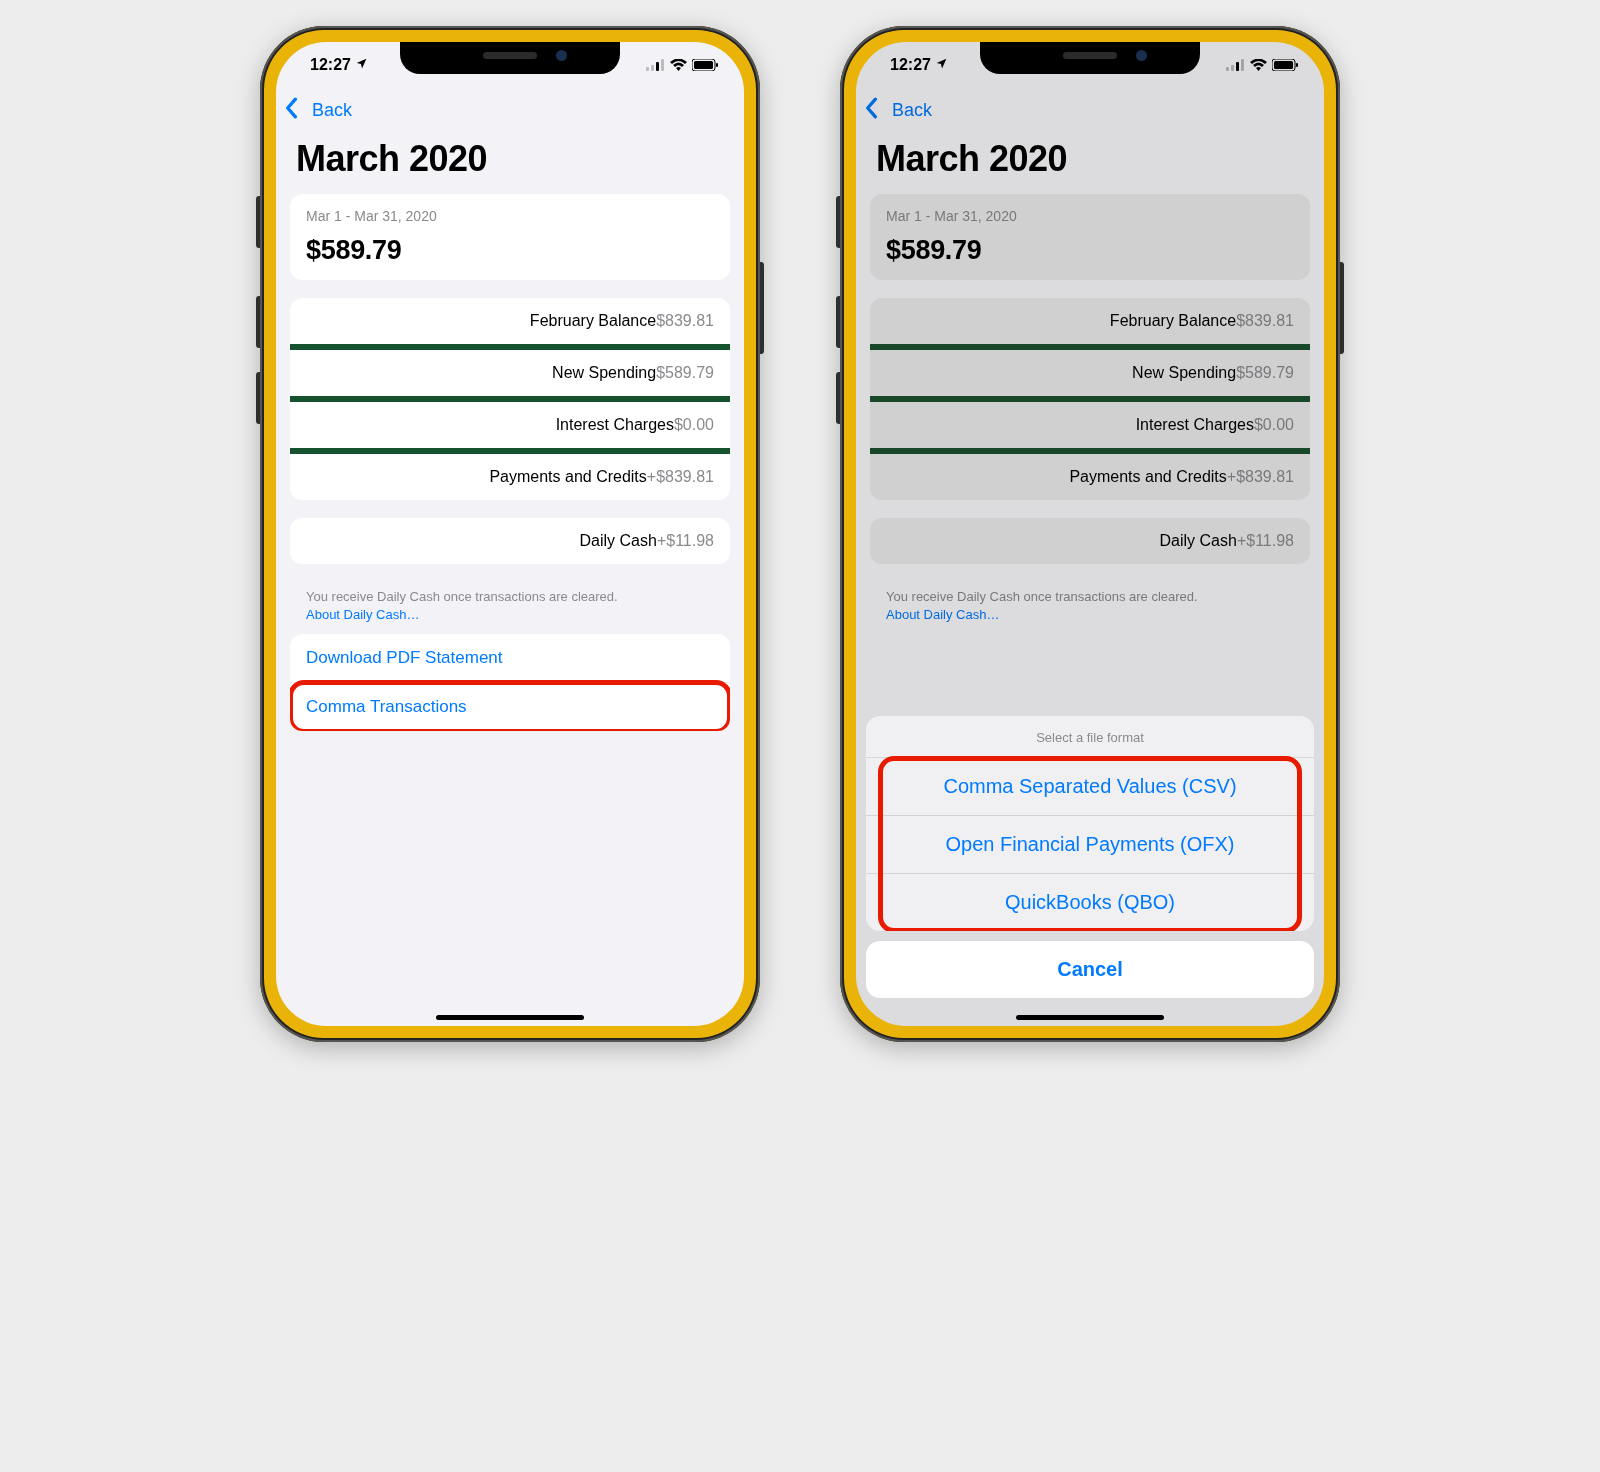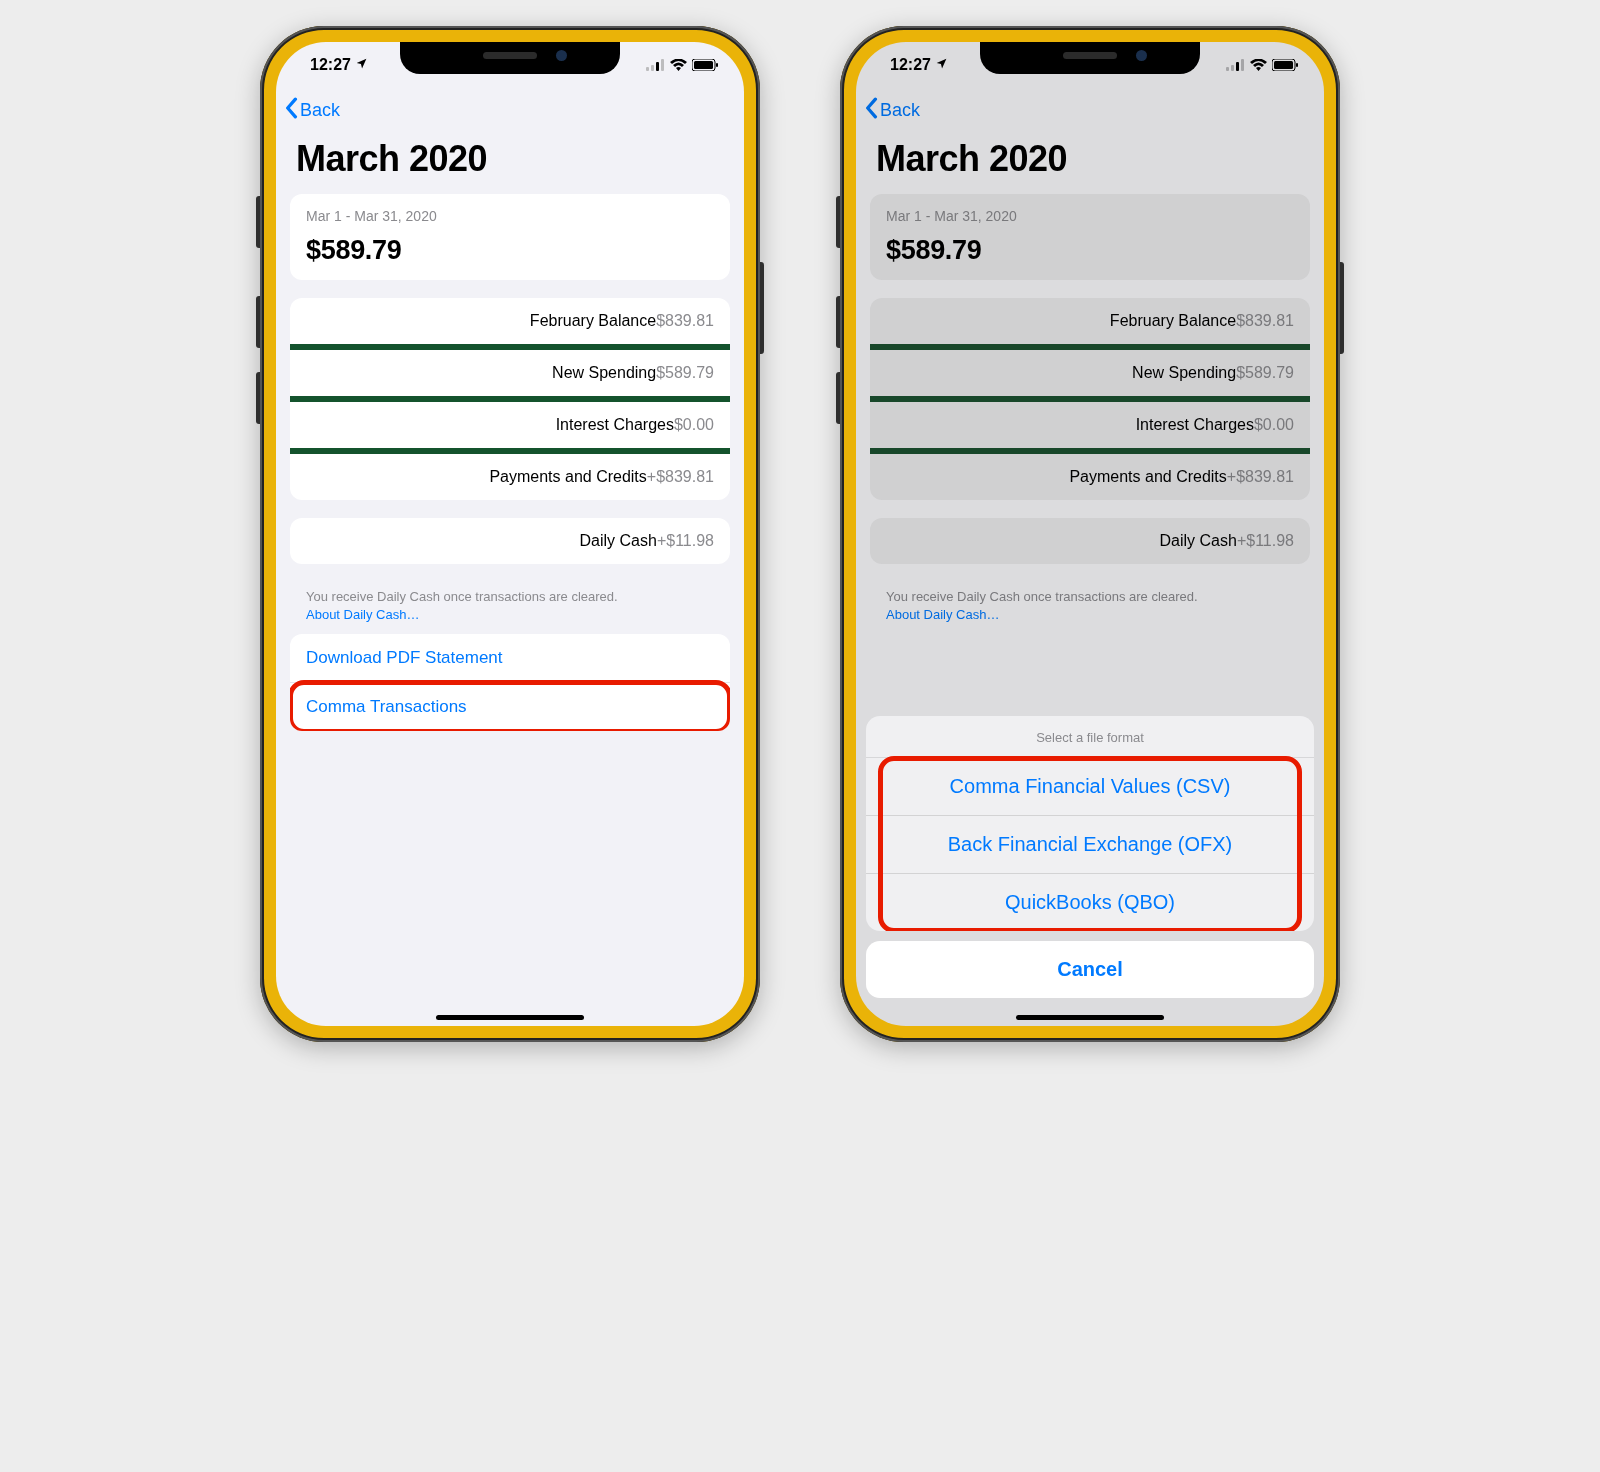--- a/index.html
+++ b/index.html
@@ -97,21 +97,21 @@
   .nav-bar {
     height: 44px;
     display: flex;
     align-items: center;
     padding: 0 8px;
   }
   .back-btn {
     display: flex; align-items: center;
     color: #007aff;
     font-size: 18px;
-    gap: 2px;
+    gap: 14px;
   }
   .back-btn svg { width: 14px; height: 22px; }
 
   .title {
     font-size: 36px;
     font-weight: 800;
     padding: 6px 20px 14px;
     letter-spacing: -0.5px;
   }
 
@@ -407,22 +407,22 @@
       </div>
       <div class="footer-note">
         <span>You receive Daily Cash once transactions are cleared.</span><br>
         <span class="link">About Daily Cash…</span>
       </div>
     </div>
 
     <div class="action-sheet">
       <div class="sheet-group" style="position:relative;">
         <div class="sheet-title">Select a file format</div>
-        <div class="sheet-option">Comma Financial Values (CSV)</div>
-        <div class="sheet-option">Back Financial Exchange (OFX)</div>
+        <div class="sheet-option">Comma Separated Values (CSV)</div>
+        <div class="sheet-option">Open Financial Payments (OFX)</div>
         <div class="sheet-option">QuickBooks (QBO)</div>
         <div class="sheet-highlight" style="top:40px;bottom:-2px;"></div>
       </div>
       <div class="sheet-cancel">Cancel</div>
     </div>
 
     <div class="home-indicator"></div>
   </div>
 </div>
 

